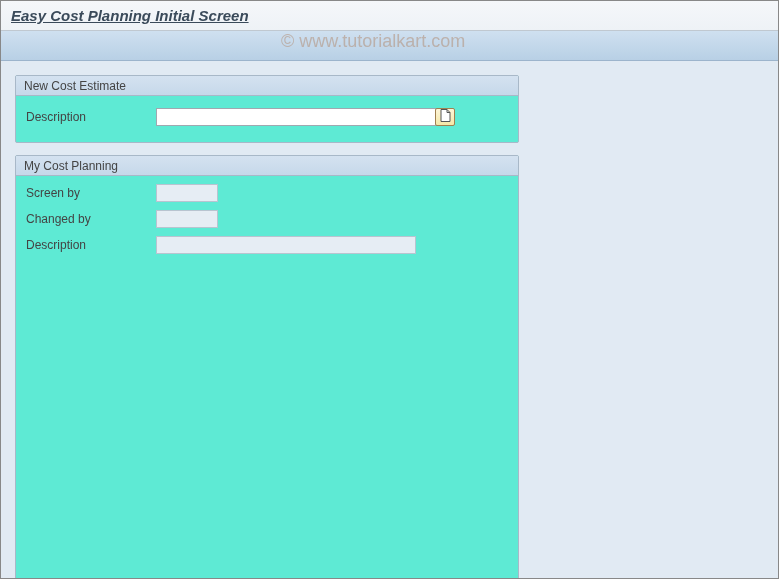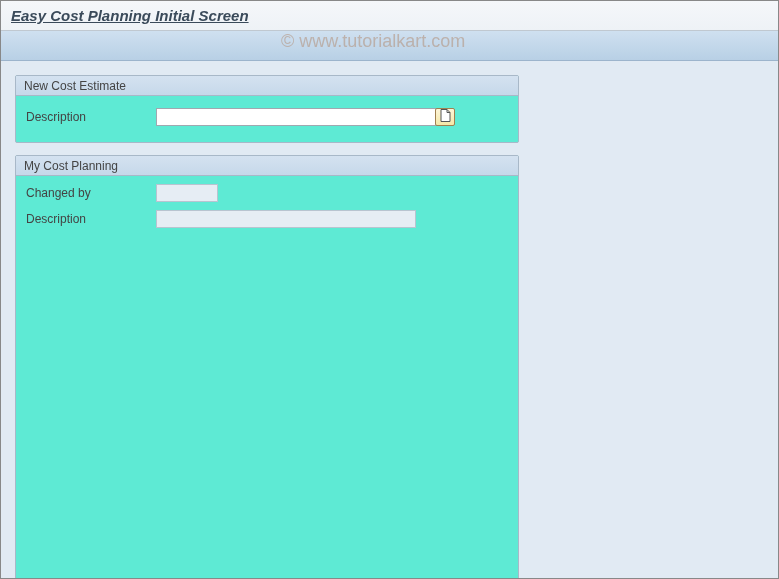--- a/index.html
+++ b/index.html
@@ -157,20 +157,24 @@
           </div>
         </div>
       </div>
     </div>
   </div>
 
   <div class="panel panel-large">
     <div class="panel-header">My Cost Planning</div>
     <div class="panel-body">
       <div class="field-row">
+        <span class="field-label">Screen by</span>
+        <input type="text" readonly="" class="field-input readonly input-w4" value="" style="">
+      </div>
+      <div class="field-row">
         <span class="field-label">Changed by</span>
         <input type="text" readonly="" class="field-input readonly input-w4" value="" style="">
       </div>
       <div class="field-row">
         <span class="field-label">Description</span>
         <input type="text" readonly="" class="field-input readonly input-w2" value="" style="">
       </div>
     </div>
   </div>
 

